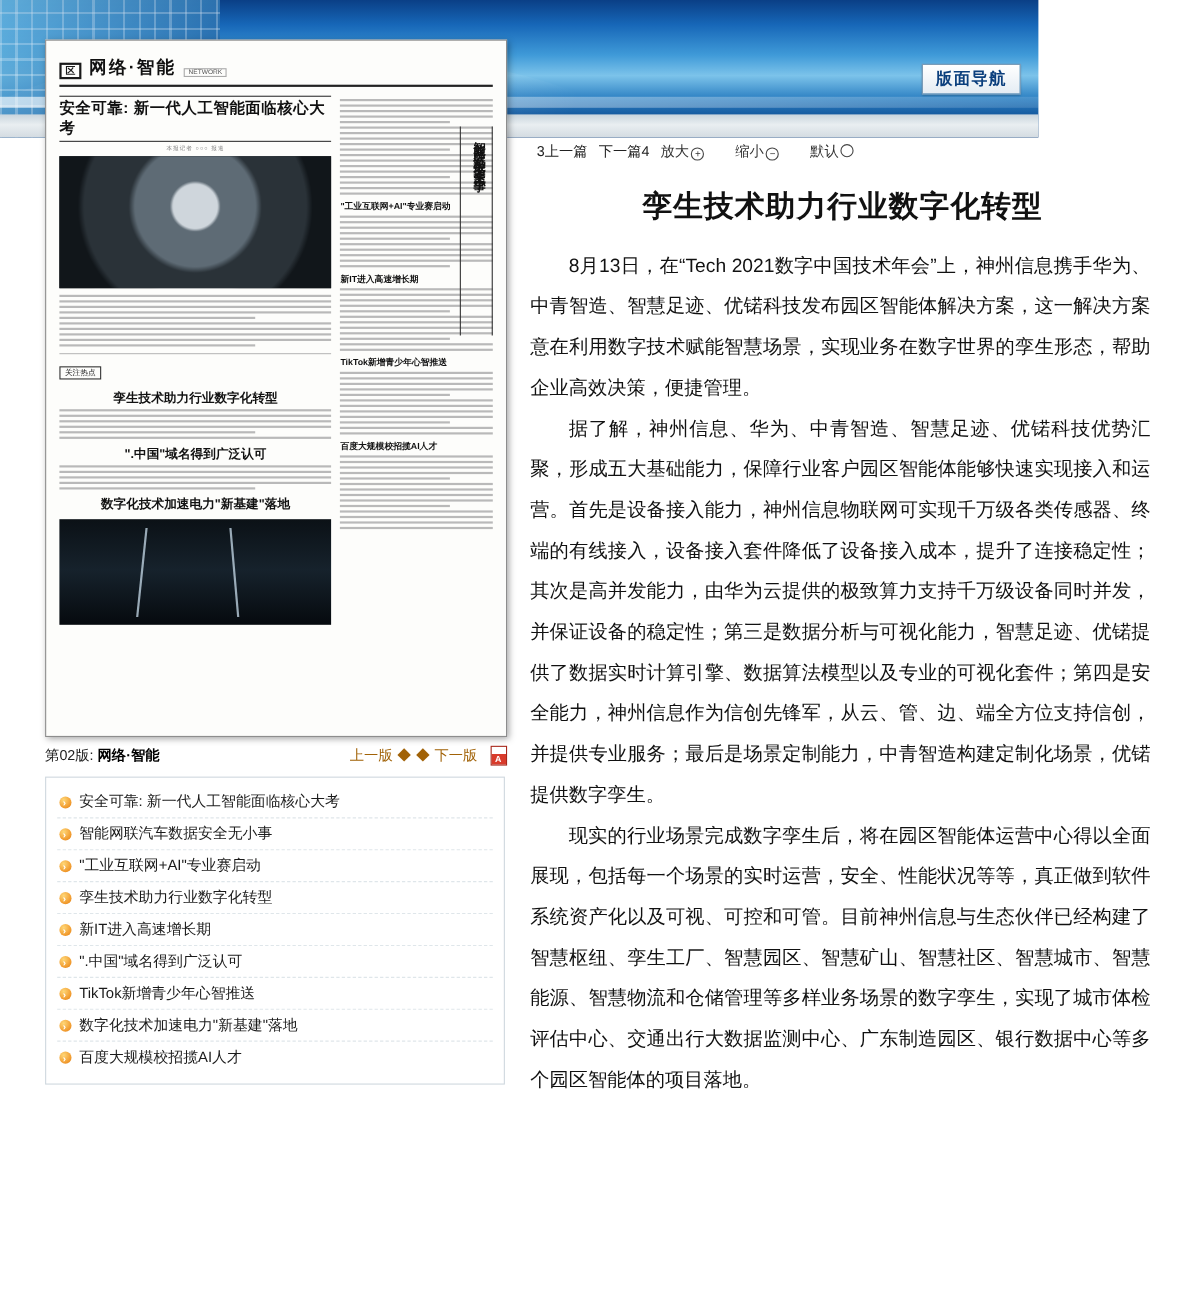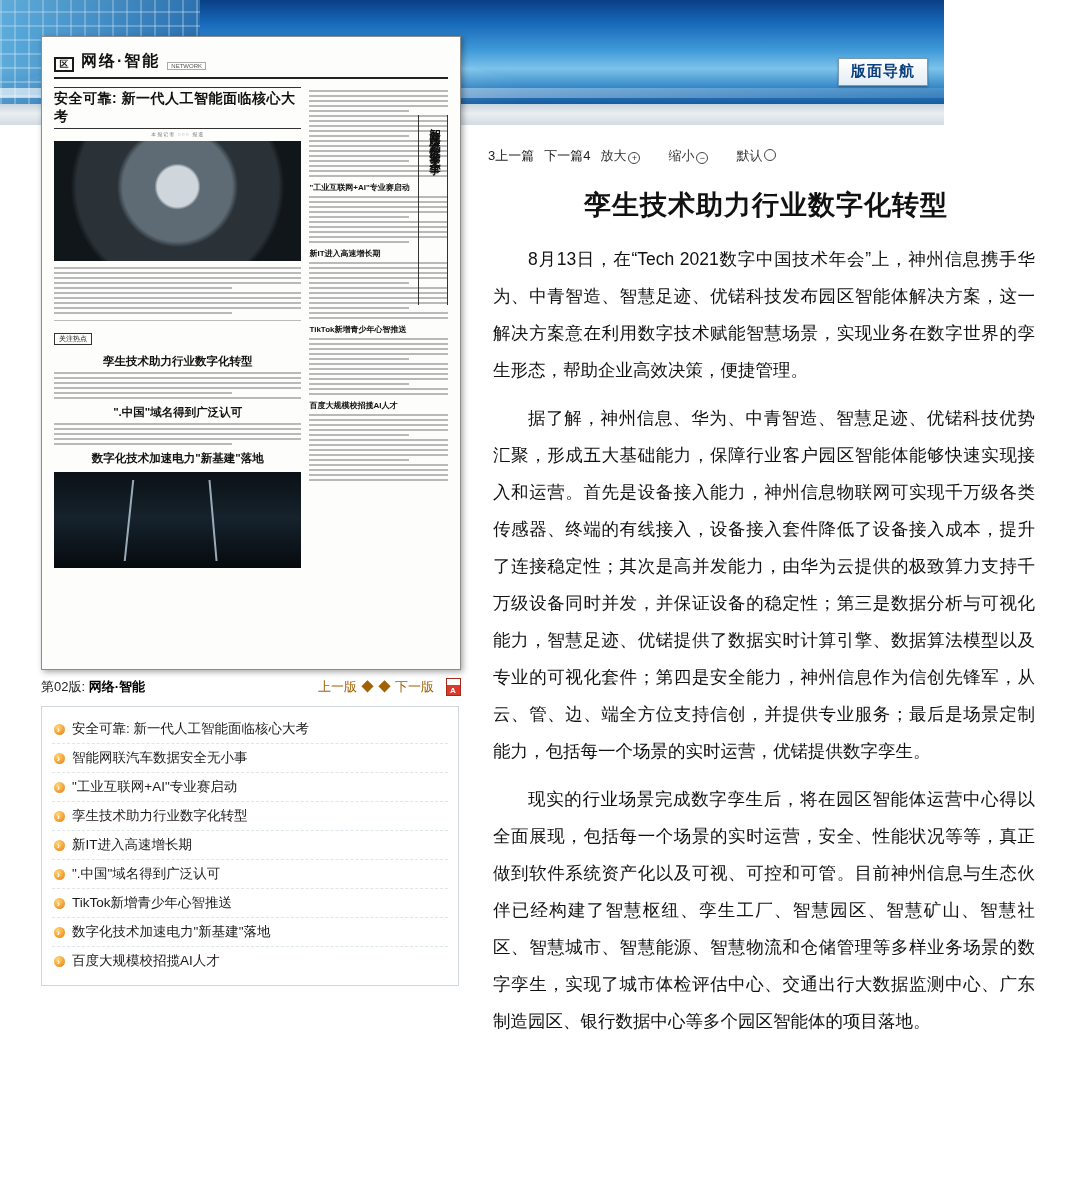--- a/index.html
+++ b/index.html
@@ -197,21 +197,20 @@
   .right-col {
     position: absolute;
     left: 470px; top: 125px;
     width: 592px;
   }
   .art-toolbar {
     display: flex; align-items: flex-end;
     font-size: 13px; color: #333;
     padding: 4px 10px 6px 18px;
     gap: 10px;
-    margin-top: 18px;
   }
   .nav-prev, .nav-next { white-space: nowrap; color: #222; }
   .art-date { flex: 1; text-align: center; color: #222; }
   .zoom-group { display: flex; gap: 28px; white-space: nowrap; }
   .zoom-group span i {
     display: inline-block; width: 12px; height: 12px; line-height: 11px;
     border: 1px solid #444; border-radius: 50%;
     font-size: 9px; text-align: center; font-style: normal;
     vertical-align: -1px; margin-left: 2px;
   }
@@ -224,21 +223,21 @@
     margin: 16px 0 18px;
     letter-spacing: 1px;
   }
   .art-body {
     font-size: 17.5px;
     line-height: 37px;
     color: #111;
     text-align: justify;
     padding: 0 16px 0 12px;
   }
-  .art-body p { margin: 11px; text-indent: 2em; }
+  .art-body p { margin: 0; text-indent: 2em; }
 </style>
 </head>
 <body>
 
 <div id="page">
 
   <div class="banner">
     <div class="banner-curve"></div>
     <div class="banner-mesh"></div>
     <div class="banner-sheen"></div>
@@ -445,19 +444,19 @@
         <span><span>放大</span><i>+</i></span>
         <span><span>缩小</span><i>−</i></span>
         <span><span>默认</span><i></i></span>
       </span>
     </div>
 
     <h1 class="art-title">孪生技术助力行业数字化转型</h1>
 
     <div class="art-body">
       <p>8月13日，在“Tech 2021数字中国技术年会”上，神州信息携手华为、中青智造、智慧足迹、优锘科技发布园区智能体解决方案，这一解决方案意在利用数字技术赋能智慧场景，实现业务在数字世界的孪生形态，帮助企业高效决策，便捷管理。</p>
-      <p>据了解，神州信息、华为、中青智造、智慧足迹、优锘科技优势汇聚，形成五大基础能力，保障行业客户园区智能体能够快速实现接入和运营。首先是设备接入能力，神州信息物联网可实现千万级各类传感器、终端的有线接入，设备接入套件降低了设备接入成本，提升了连接稳定性；其次是高并发能力，由华为云提供的极致算力支持千万级设备同时并发，并保证设备的稳定性；第三是数据分析与可视化能力，智慧足迹、优锘提供了数据实时计算引擎、数据算法模型以及专业的可视化套件；第四是安全能力，神州信息作为信创先锋军，从云、管、边、端全方位支持信创，并提供专业服务；最后是场景定制能力，包括每一个场景的实时运营，优锘提供数字孪生。</p>
+      <p>据了解，神州信息、华为、中青智造、智慧足迹、优锘科技优势汇聚，形成五大基础能力，保障行业客户园区智能体能够快速实现接入和运营。首先是设备接入能力，神州信息物联网可实现千万级各类传感器、终端的有线接入，设备接入套件降低了设备接入成本，提升了连接稳定性；其次是高并发能力，由华为云提供的极致算力支持千万级设备同时并发，并保证设备的稳定性；第三是数据分析与可视化能力，智慧足迹、优锘提供了数据实时计算引擎、数据算法模型以及专业的可视化套件；第四是安全能力，神州信息作为信创先锋军，从云、管、边、端全方位支持信创，并提供专业服务；最后是场景定制能力，中青智造构建定制化场景，优锘提供数字孪生。</p>
       <p>现实的行业场景完成数字孪生后，将在园区智能体运营中心得以全面展现，包括每一个场景的实时运营，安全、性能状况等等，真正做到软件系统资产化以及可视、可控和可管。目前神州信息与生态伙伴已经构建了智慧枢纽、孪生工厂、智慧园区、智慧矿山、智慧社区、智慧城市、智慧能源、智慧物流和仓储管理等多样业务场景的数字孪生，实现了城市体检评估中心、交通出行大数据监测中心、广东制造园区、银行数据中心等多个园区智能体的项目落地。</p>
     </div>
 
   </div>
 
 </div>
 
 </body></html>

